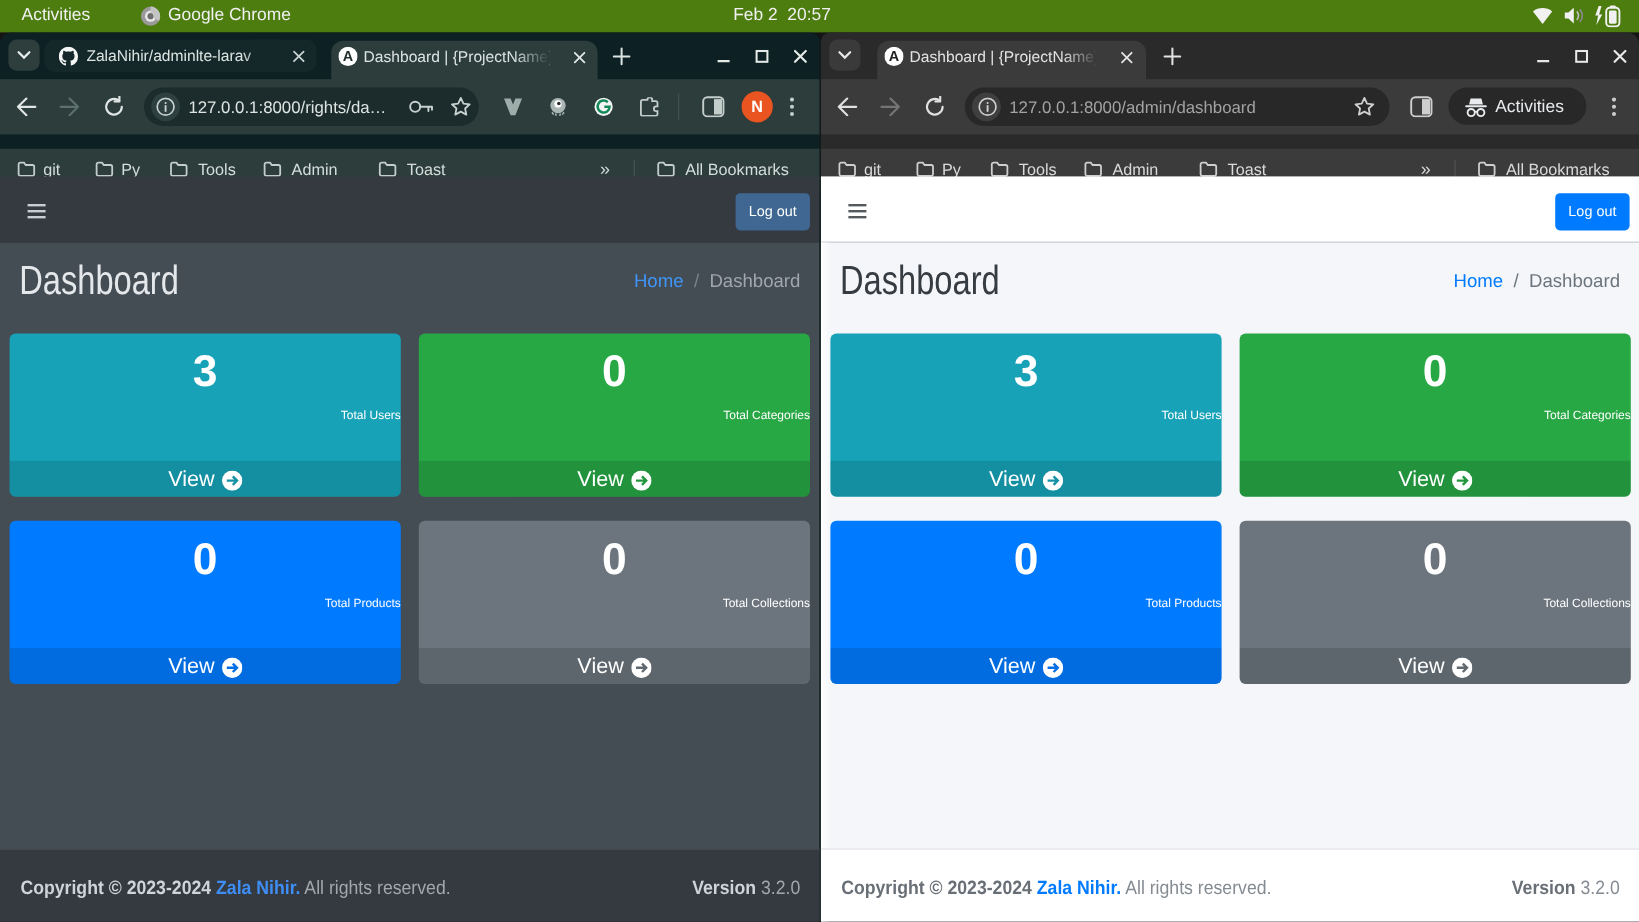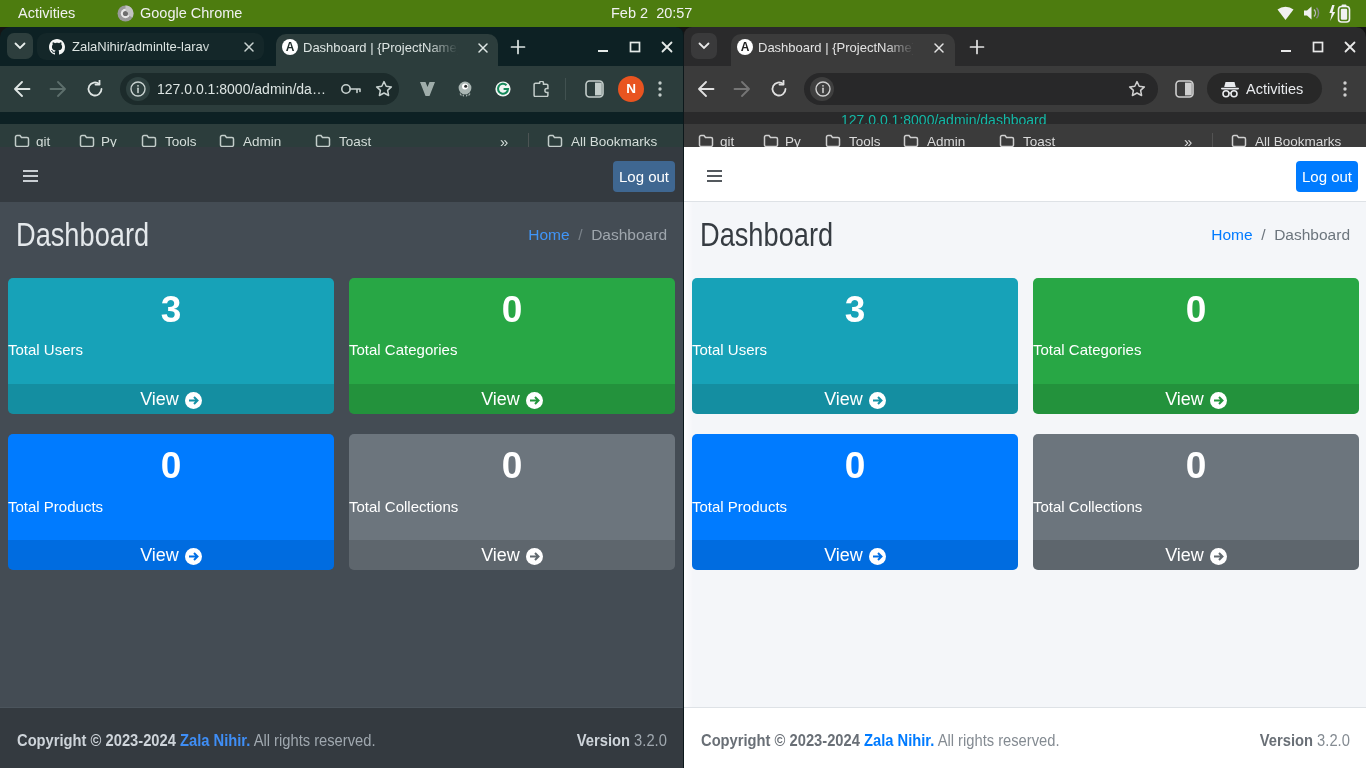--- a/index.html
+++ b/index.html
@@ -28,55 +28,55 @@
 .tabtxt { font-size:12.5px; line-height:15px; white-space:nowrap; overflow:hidden; }
 #winL .tabtxt { color:#dce4e2; }
 #winR .tabtxt { color:#e3e3e3; }
 .fade { position:absolute; top:0; right:0; width:30px; height:100%; }
 
 .pill { position:absolute; top:7px; height:32px; border-radius:16px; }
 #winL .pill { left:120px; width:279px; background:#1c2b2b; }
 #winR .pill { left:120px; width:354px; background:#282829; }
 .url { position:absolute; top:15px; font-size:14px; line-height:16px; }
 #winL .url { left:157px; color:#dde5e3; }
-#winR .url { left:157px; color:#14b8a6;margin-top:31px; }
+#winR .url { left:157px; color:#a3a3a3; }
 
 .page { position:absolute; left:0; top:120px; width:100%; height:621px; }
 .navbar { position:absolute; left:0; top:0; width:100%; height:55px; }
 .content { position:absolute; left:0; top:55px; width:100%; height:602px; }
 .pfooter { position:absolute; left:0; top:560px; width:100%; height:61px; font-size:16px; }
 #winL .navbar { background:#343a40; }
 #winL .content { background:#444c54; }
 #winL .pfooter { background:#343a40; border-top:1px solid #4b545c; }
 #winR .navbar { background:#ffffff; border-bottom:1px solid #dee2e6; }
 #winR .content { background:#f4f6f9; }
 #winR .pfooter { background:#ffffff; border-top:1px solid #dee2e6; }
 .burger { position:absolute; left:22.5px; top:23px; width:15px; height:12px; }
 .burger span { position:absolute; left:0; width:15px; height:2px; }
 #winL .burger span { background:#c9ced3; }
 #winR .burger span { background:#54595e; }
-.logout { position:absolute; top:13.5px; width:62px; height:31px; border-radius:4px; color:#fff; font-size:15px; text-align:center; line-height:31px; }
+.logout { position:absolute; top:13.5px; width:62px; height:31px; border-radius:4px; color:#fff; font-size:12px; text-align:center; line-height:31px; }
 #winL .logout { left:613px; background:#3f6791; }
 #winR .logout { left:612px; background:#007bff; }
 .h1 { position:absolute; left:16px; top:13px; font-size:34px; font-weight:400; transform:scaleX(0.80); transform-origin:0 0; white-space:nowrap; }
 #winL .h1 { color:#e4e8eb; }
 #winR .h1 { color:#363c42; }
 .bcrumb { position:absolute; top:24px; right:16px; font-size:15.5px; }
 #winL .bcrumb .home { color:#4095f8; }
 #winR .bcrumb .home { color:#007bff; }
 #winL .bcrumb .sep { color:#7a828a; } #winL .bcrumb .act { color:#9fa6ad; }
 #winR .bcrumb .sep { color:#6c757d; } #winR .bcrumb .act { color:#6c757d; }
 
 .card { position:absolute; width:326px; height:136px; border-radius:5px; color:#fff; overflow:hidden; }
 .r1 { top:75.5px; } .r2 { top:232px; }
 .cL { left:8px; } .cR { left:349px; }
 .bg-info { background:#17a2b8; } .bg-succ { background:#28a745; }
 .bg-prim { background:#007bff; } .bg-sec { background:#6c757d; }
 .num { position:absolute; left:0; top:13px; width:100%; text-align:center; font-size:37px; font-weight:700; line-height:38px; }
-.lbl { position:absolute; left:0; top:63.5px; width:100%; text-align:left; font-size:15px; }
+.lbl { position:absolute; left:0; top:63.5px; width:100%; text-align:right; font-size:10px; }
 .cfoot { position:absolute; left:0; bottom:0; width:100%; height:30px; background:rgba(0,0,0,0.12); text-align:center; line-height:30px; font-size:18px; }
 .cfoot svg { vertical-align:-4px; margin-left:6px; }
 
 .fl { position:absolute; left:16.5px; top:23.5px; transform:scaleX(0.92); transform-origin:0 50%; white-space:nowrap; }
 .fr { position:absolute; right:16px; top:23.5px; transform:scaleX(0.92); transform-origin:100% 50%; white-space:nowrap; }
 #winL .pfooter { color:#a0a8af; }
 #winL .pfooter b { color:#ced4da; }
 #winL .pfooter .lnk { color:#3f8ef6; font-weight:700; }
 #winR .pfooter { color:#848b92; }
 #winR .pfooter b { color:#696f76; }
@@ -173,21 +173,21 @@
         <path d="M15.5 9 a6.5 6.5 0 1 1 -2.2 -4.9" stroke="#dfe6e4" stroke-width="1.8" fill="none" stroke-linecap="round"></path>
         <path d="M13.5 0.5 v4 h-4" fill="none" stroke="#dfe6e4" stroke-width="1.8" stroke-linecap="round" stroke-linejoin="round"></path>
       </svg>
     <div class="pill"></div>
     <div class="abs" style="left:126px;top:11px;width:24px;height:24px;border-radius:50%;background:#2e403f;"></div>
     <svg class="ic" style="left:130px;top:15px;" width="16" height="16" viewBox="0 0 16 16">
         <circle cx="8" cy="8" r="7" fill="none" stroke="#c7d1cf" stroke-width="1.4"></circle>
         <path d="M8 7.2 V11.5" stroke="#c7d1cf" stroke-width="1.6" stroke-linecap="round"></path>
         <circle cx="8" cy="4.8" r="0.9" fill="#c7d1cf"></circle>
       </svg>
-    <div class="url">127.0.0.1:8000/admin/da…</div>
+    <div class="url">127.0.0.1:8000/rights/da…</div>
     <svg class="ic" style="left:340px;top:16px;" width="22" height="14" viewBox="0 0 22 14">
         <circle cx="6" cy="7" r="4.2" fill="none" stroke="#c7d1cf" stroke-width="1.6"></circle>
         <path d="M10 7 H20 M17 7 v3.5 M20 7 v2.5" stroke="#c7d1cf" stroke-width="1.6" fill="none" stroke-linecap="round"></path>
       </svg>
     <svg class="ic" style="left:375px;top:14px;" width="18" height="18" viewBox="0 0 18 18">
         <path d="M9 1.6 L11.2 6.3 L16.4 6.9 L12.6 10.4 L13.6 15.5 L9 13 L4.4 15.5 L5.4 10.4 L1.6 6.9 L6.8 6.3 Z" fill="none" stroke="#c7d1cf" stroke-width="1.5" stroke-linejoin="round"></path>
       </svg>
 
     <svg class="ic" style="left:419px;top:15px;" width="17" height="16" viewBox="0 0 17 16">
         <path d="M1 1 h5.5 L8.5 6 L10.5 1 H16 L10.5 15 h-4 Z" fill="#9fadaa"></path>

